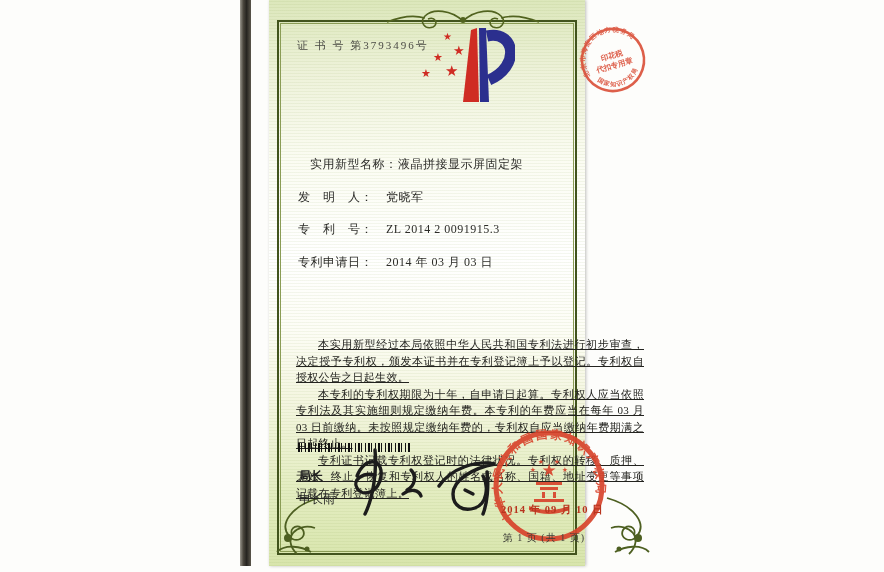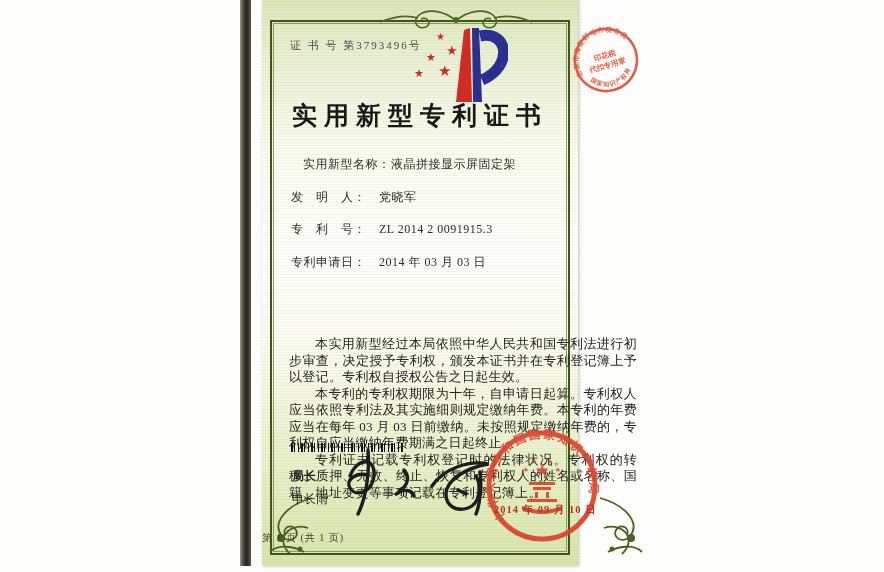--- a/index.html
+++ b/index.html
@@ -8,21 +8,21 @@
     font-family:"Liberation Serif","DejaVu Serif",serif;
     position:relative;
   }
   .photo{position:absolute;inset:0;background:#fdfdfb;}
   
   .edge-strip{
     position:absolute;left:240px;top:0;width:11px;height:566px;
     background:linear-gradient(90deg,#9a978e 0%,#4a463d 30%,#262420 60%,#5a564b 100%);
   }
   .paper{
-    position:absolute;left:262px;top:0;width:316px;height:566px;
+    position:absolute;left:269px;top:0;width:316px;height:566px;
     background:
       repeating-linear-gradient(0deg, rgba(120,150,60,0.08) 0 1px, rgba(0,0,0,0) 1px 3px),
       linear-gradient(180deg,#dce7bb 0%,#eef2da 13%,#fbfcf2 28%,#ffffff 45%,#fdfdf6 58%,#f3f5de 72%,#e4edc2 86%,#d8e5ac 100%);
     box-shadow:1px 0 3px rgba(0,0,0,0.25);
   }
   .frame{
     position:absolute;left:8px;top:20px;right:8px;bottom:11px;
     border:2px solid #42541d;
   }
   .frame::after{
@@ -37,33 +37,33 @@
   .title{
     position:absolute;left:0;top:99px;width:100%;text-align:center;
     font-size:25px;font-weight:bold;color:#18181a;letter-spacing:7px;
   }
   .field{
     position:absolute;left:29px;font-size:12px;color:#2c2c28;white-space:nowrap;
     letter-spacing:0.5px;
   }
   .field .lab{display:inline-block;min-width:88px;}
   .body-text{
-    position:absolute;left:27px;top:336px;width:348px;font-size:13px;
-    line-height:16.5px;color:#23231f;text-align:justify;letter-spacing:0.3px;
+    position:absolute;left:27px;top:336px;width:348px;font-size:11px;
+    line-height:16.5px;color:#23231f;text-align:justify;letter-spacing:0.3px;text-decoration:underline;
   }
   .body-text p{margin:0;text-indent:2em;}
   .barcode{
     position:absolute;left:29px;top:443px;width:112px;height:9px;
     background:repeating-linear-gradient(90deg,#111 0 2px,rgba(0,0,0,0) 2px 3px,#111 3px 4px,rgba(0,0,0,0) 4px 7px,#111 7px 8px,rgba(0,0,0,0) 8px 10px);
   }
   .director-title{position:absolute;left:30px;top:468px;font-size:12px;font-weight:bold;color:#222;}
   .director-name{position:absolute;left:30px;top:491px;font-size:12px;font-weight:normal;color:#222;}
   .signature{position:absolute;left:66px;top:442px;}
   .page-footer{
-    position:absolute;left:0;top:531px;width:100%;text-align:left;
+    position:absolute;left:0;top:531px;width:100%;text-align:right;
     font-size:10px;color:#3c3c36;letter-spacing:1px;
   }
   .office-seal{position:absolute;left:222px;top:428px;opacity:0.92;}
   .seal-date{
     position:absolute;left:232px;top:503px;font-size:10.5px;font-weight:bold;
     color:#b8341e;letter-spacing:1px;white-space:nowrap;
   }
   .tax-seal{position:absolute;left:310px;top:26px;transform:rotate(-16deg);opacity:0.85;}
   .flourish{position:absolute;}
   svg text{font-family:"Liberation Serif","DejaVu Serif",serif;}
@@ -116,21 +116,20 @@
       <span class="star" style="left:14px;top:28px;font-size:11px;">★</span>
       <span class="star" style="left:2px;top:44px;font-size:11px;">★</span>
       <span class="star" style="left:26px;top:40px;font-size:15px;">★</span>
       <svg width="96" height="80" viewBox="0 0 96 80" style="position:absolute;left:0;top:0;">
         <polygon points="52,6 58,4 60,78 44,78" fill="#cf2c23"></polygon>
         <polygon points="60,4 67,4 70,78 61,78" fill="#2b2f8e"></polygon>
         <path d="M68,12 C96,6 102,42 70,56" stroke="#2b2f8e" stroke-width="11" fill="none"></path>
       </svg>
     </div>
 
-    <div class="title">实用新型专利证书</div>
 
     <div class="field" style="top:156px;margin-left:12px;">
       <span class="lab">实用新型名称：</span><span>液晶拼接显示屏固定架</span>
     </div>
     <div class="field" style="top:189px;">
       <span class="lab">发　明　人：</span><span>党晓军</span>
     </div>
     <div class="field" style="top:221px;">
       <span class="lab">专　利　号：</span><span>ZL 2014 2 0091915.3</span>
     </div>

